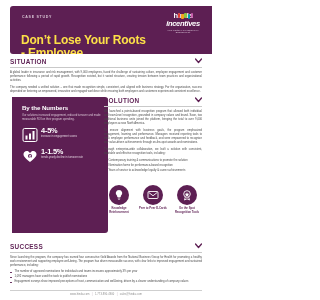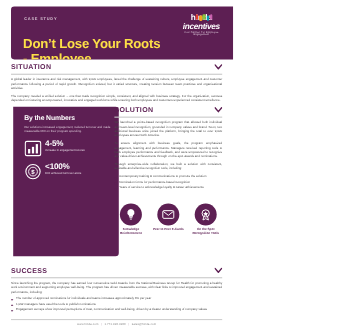--- a/index.html
+++ b/index.html
@@ -173,32 +173,32 @@
             <rect x="7" y="17" width="4" height="8" fill="#fff"></rect>
             <rect x="14" y="13" width="4" height="12" fill="#fff"></rect>
             <rect x="21" y="8" width="4" height="17" fill="#fff"></rect>
           </svg>
         </span>
         <div class="stat-val">4-5%</div>
         <div class="stat-lbl">increase in engagement scores</div>
       </div>
 
 
-
       <div class="stat">
         <span class="stat-icon">
           <svg width="16" height="16" viewBox="0 0 32 32">
-            <circle cx="16" cy="16" r="13" fill="none" stroke="#fff" stroke-width="2"></circle>
-            <circle cx="16" cy="16" r="8" fill="none" stroke="#fff" stroke-width="1.6"></circle>
-            <text x="16" y="20" font-size="11" font-family="Liberation Sans, sans-serif" font-weight="bold" fill="#fff" text-anchor="middle">$</text>
+            <path d="M16 28C9 22 3 18 3 12.5 3 8.9 5.9 6 9.5 6c2.5 0 4.6 1.4 5.6 3.4h1.8C17.9 7.4 20 6 22.5 6 26.1 6 29 8.9 29 12.5 29 18 23 22 16 28z" fill="#fff"></path>
+            <circle cx="16" cy="16" r="4" fill="#5d1f53"></circle>
+            <text x="16" y="19" font-size="8" font-family="Liberation Sans, sans-serif" font-weight="bold" fill="#fff" text-anchor="middle">$</text>
           </svg>
         </span>
-        <div class="stat-val">&lt;100%</div>
-        <div class="stat-lbl">ROI achieved turnover alone</div>
-      </div>
+        <div class="stat-val">1-1.5%</div>
+        <div class="stat-lbl">trends yearly decline in turnover rate</div>
+      </div>
+
     </div>
 
     <div class="solution">
       <div class="sec-head">
         <span>SOLUTION</span>
         <span class="chev">
           <svg width="7" height="6" viewBox="0 0 14 12">
               <path d="M1 2 L7 9 L13 2" fill="none" stroke="#5d1f53" stroke-width="2.6" stroke-linecap="round" stroke-linejoin="round"></path>
             </svg>
         </span>

